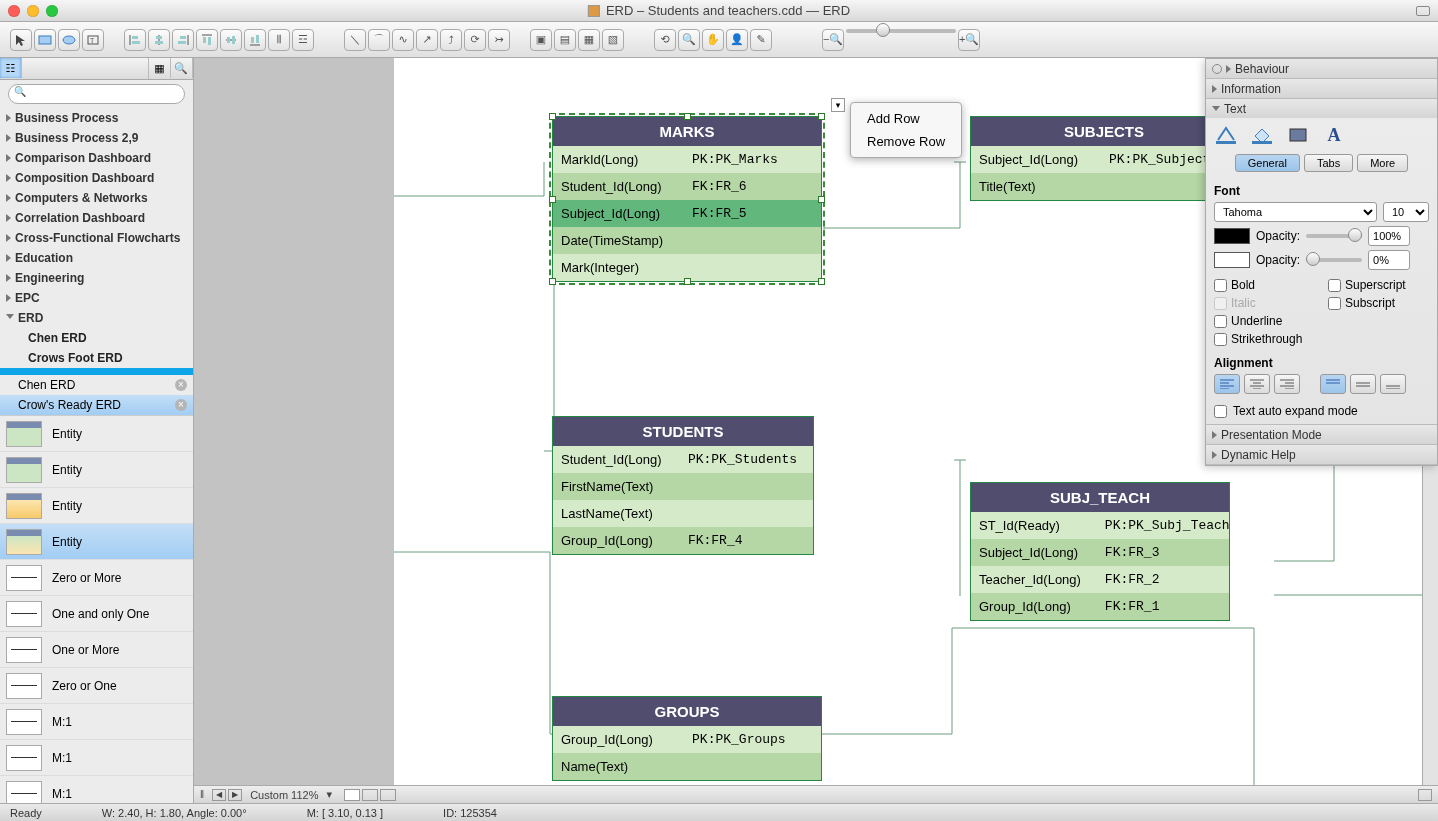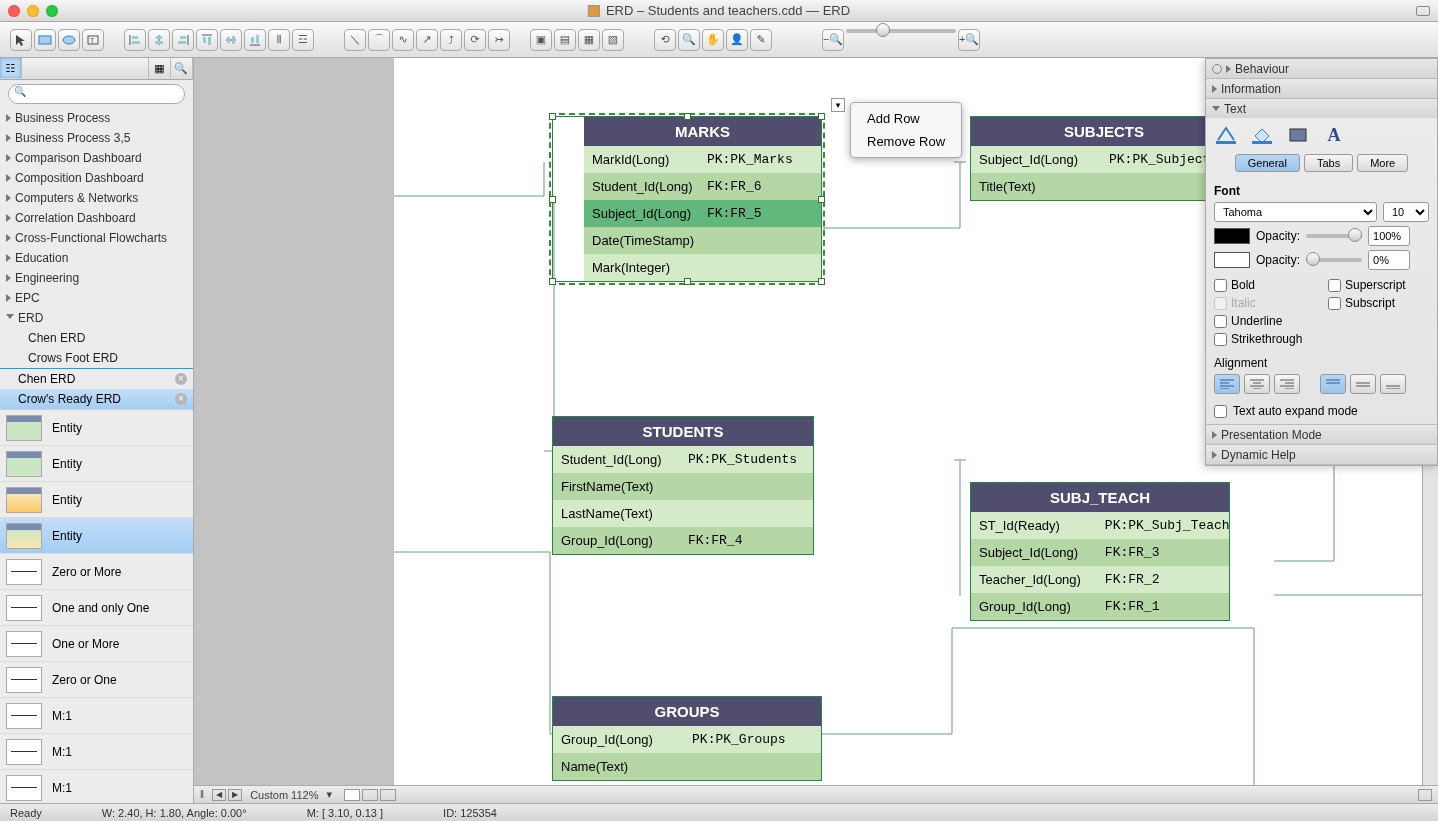--- a/index.html
+++ b/index.html
@@ -32,21 +32,21 @@
 
 .sidebar { width: 194px; background: #ececec; border-right: 1px solid #aaa; display: flex; flex-direction: column; }
 .side-tabs { height: 22px; display: flex; border-bottom: 1px solid #aaa; background: linear-gradient(#f3f3f3,#dcdcdc); }
 .side-tab { flex: none; width: 22px; height: 20px; border-right: 1px solid #bbb; display: flex; align-items: center; justify-content: center; font-size: 11px; }
 .side-tab.active { background: #b7d7f6; box-shadow: inset 0 0 3px #5a9edb; }
 .side-spacer { flex: 1; border-right: 1px solid #bbb; }
 .searchbox { padding: 4px 8px; }
 .searchbox input { width: 100%; height: 20px; border: 1px solid #aaa; border-radius: 10px; padding: 0 10px 0 20px; font-size: 11px; background: #fff; }
 .searchbox { position: relative; }
 .searchbox::before { content: "🔍"; position: absolute; left: 14px; top: 6px; font-size: 10px; color: #888; }
-.tree { flex: none; font-size: 12px; color: #333; overflow: hidden; border-bottom: 1px solid #0ea5e9;}
+.tree { flex: none; font-size: 12px; color: #333; overflow: hidden; border-bottom: 7px solid #0ea5e9; font-weight: bold;}
 .tree-row { height: 20px; display: flex; align-items: center; padding: 0 4px 0 6px; gap: 4px; }
 .tree-row.child { padding-left: 28px; color: #222; }
 .tree-row .arr { width: 0; height: 0; border-left: 5px solid #777; border-top: 4px solid transparent; border-bottom: 4px solid transparent; }
 .tree-row .arr.down { border-left: 4px solid transparent; border-right: 4px solid transparent; border-top: 5px solid #777; }
 
 .openfiles { font-size: 12px; }
 .openfile-row { height: 20px; display: flex; align-items: center; padding: 0 6px 0 18px; justify-content: space-between; }
 .openfile-row.sel { background: linear-gradient(#c3def7,#a2cdf4); }
 .closex { width: 12px; height: 12px; border-radius: 50%; background: #b5b5b5; color: #fff; font-size: 10px; line-height: 12px; text-align: center; }
 
@@ -57,21 +57,21 @@
 .shape-thumb .hdr { height: 6px; background: #7a8bb0; }
 .shape-thumb .bdy { flex: 1; background: #cce5c3; }
 .shape-thumb.rel { flex-direction: row; align-items: center; justify-content: center; background: #fff; }
 .shape-thumb.rel .line { width: 26px; height: 1px; background: #333; position: relative; }
 
 
 .canvas-wrap { flex: 1; position: relative; overflow: hidden; background: #a8a8a8; }
 .canvas-bg { position: absolute; left: 0; top: 0; right: 0; bottom: 18px; background: #c3c3c3; }
 .page { position: absolute; left: 200px; top: 0; width: 1260px; height: 780px; background: #fff; }
 .entity { position: absolute; border: 1px solid #284; font-size: 13px; min-width: 260px; }
-.entity.selected { outline: 2px dashed #3a8a3a; outline-offset: 1px; padding-left: 31px; }
+.entity.selected { outline: 2px dashed #3a8a3a; outline-offset: 1px; }
 .ent-head { background: #504d6f; color: #fff; font-weight: bold; text-align: center; padding: 6px 0; font-size: 15px; }
 .ent-row { display: flex; padding: 6px 8px; }
 .ent-row.odd { background: #d5eac8; }
 .ent-row.even { background: #b5d6a5; }
 .ent-row.sel { background: #62b77d !important; }
 .ent-col1 { flex: 0 0 52%; }
 .ent-col2 { flex: 1; font-family: Liberation Mono, monospace; }
 
 
 .ctxmenu { position: absolute; background: #f7f7f7; border: 1px solid #aaa; border-radius: 4px; box-shadow: 0 2px 8px rgba(0,0,0,.3); padding: 4px 0; font-size: 13px; }
@@ -250,21 +250,21 @@
     <div class="searchbox">
       <input type="text" placeholder="" style="">
     </div>
     <div class="tree" id="tree">
         <div class="tree-row">
           <span class="arr"></span>
           <span>Business Process</span>
         </div>
         <div class="tree-row">
           <span class="arr"></span>
-          <span>Business Process 3,5</span>
+          <span>Business Process 2,9</span>
         </div>
         <div class="tree-row">
           <span class="arr"></span>
           <span>Comparison Dashboard</span>
         </div>
         <div class="tree-row">
           <span class="arr"></span>
           <span>Composition Dashboard</span>
         </div>
         <div class="tree-row">
@@ -601,21 +601,21 @@
             <label>
                 <input type="checkbox" style="">
                 <span>Underline</span>
               </label>
             <label style="width:100px"></label>
             <label>
                 <input type="checkbox" style="">
                 <span>Strikethrough</span>
               </label>
           </div>
-          <div style="font-weight:normal;margin:6px 0 4px">Alignment</div>
+          <div style="font-weight:bold;margin:6px 0 4px">Alignment</div>
           <div style="display:flex;gap:20px">
             <div class="align-btns">
               <div class="align-btn sel">
                   <svg width="14" height="10">
                     <line x1="0" y1="1" x2="14" y2="1" stroke="#2b5daa"></line>
                     <line x1="0" y1="4" x2="9" y2="4" stroke="#2b5daa"></line>
                     <line x1="0" y1="7" x2="14" y2="7" stroke="#2b5daa"></line>
                     <line x1="0" y1="10" x2="9" y2="10" stroke="#2b5daa"></line>
                   </svg>
                 </div>

